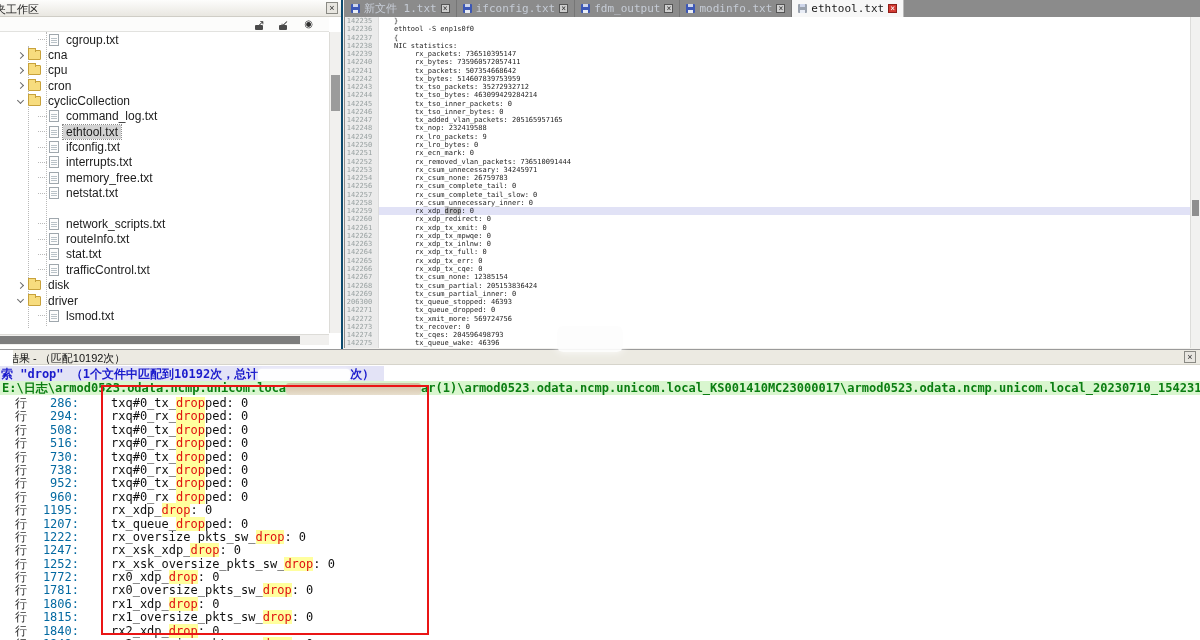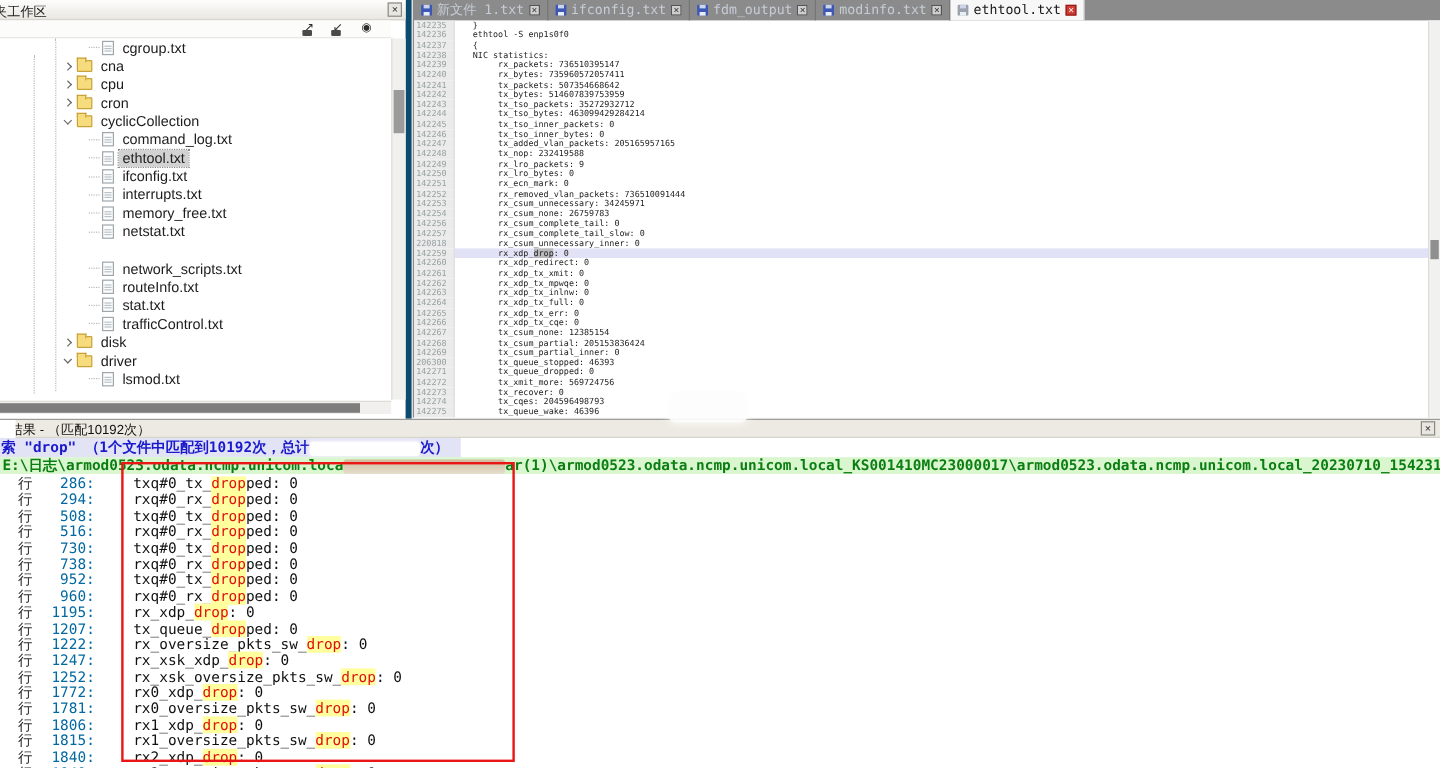--- a/index.html
+++ b/index.html
@@ -1,29 +1,29 @@
 <!DOCTYPE html>
 <html><head>
 <meta charset="utf-8">
 <style>
   * { margin:0; padding:0; box-sizing:border-box; }
   html,body { width:1200px; height:640px; overflow:hidden; }
   body { font-family:"Liberation Sans", sans-serif; background:#f2f1ee; }
   .app { position:relative; width:1200px; height:640px; background:#f2f1ee; overflow:hidden; }
 
   
-  .workspace { position:absolute; left:0; top:0; width:343px; height:349px; background:#fff; border-right:5px solid #0c4a6e; }
+  .workspace { position:absolute; left:0; top:0; width:343px; height:349px; background:#fff; border-right:2px solid #0c4a6e; }
   .ws-titlebar { position:absolute; left:0; top:0; right:0; height:17px; background:linear-gradient(#fdfdfc,#e9e7e1); border-bottom:1px solid #cfcdc6; }
   .ws-title { position:absolute; left:1px; top:2px; font-size:11px; color:#222; margin-left:-6px; white-space:nowrap; }
   .winx { position:absolute; right:3px; top:2px; width:12px; height:12px; background:#e8e6e0; border:1px solid #8a8a84; font-size:9px; line-height:9px; text-align:center; color:#333; padding:0; }
   .ws-toolbar { position:absolute; left:0; top:17px; right:12px; height:15px; background:#fcfcfb; border-bottom:1px solid #e2e2df; }
   .ws-toolbar .tbi { position:absolute; top:1px; width:13px; height:12px; font-size:10px; line-height:12px; text-align:center; color:#2e2e2e; }
   .ws-toolbar .tbi::after { content:""; position:absolute; left:1px; bottom:0; width:8px; height:5px; background:#4a4a4a; border-radius:1px; }
   .ws-toolbar .tbi.plain::after { display:none; }
-  .ws-tree { position:absolute; left:0; top:32px; right:12px; bottom:16px; overflow:hidden; background:#fff;padding-left:36px; }
+  .ws-tree { position:absolute; left:0; top:32px; right:12px; bottom:16px; overflow:hidden; background:#fff; }
   .guide { position:absolute; border-left:1px dotted #b9b9b9; width:0; }
   .tree-row { position:relative; height:15.35px; display:flex; align-items:center; font-size:12px; color:#1c1c1c; white-space:nowrap; }
   .tree-row.selected .tlabel { background:#d2d2d2; outline:1px dotted #8b8b8b; }
   .tree-row .tlabel { padding:0 3px; line-height:14px; }
   .chev { display:inline-block; width:5px; height:5px; border-right:1.4px solid #6b6b6b; border-bottom:1.4px solid #6b6b6b; margin:0 5px 0 0; flex:none; }
   .chev.right { transform:rotate(-45deg); }
   .chev.down  { transform:rotate(45deg); margin-top:-2px; }
   .fold { position:relative; width:13px; height:10px; background:#f7dc7e; border:1px solid #c8a23c; border-radius:1px; margin-right:4px; flex:none; }
   .fold::before { content:""; position:absolute; top:-3px; left:-1px; width:6px; height:3px; background:#f7dc7e; border:1px solid #c8a23c; border-bottom:none; }
   .fic { position:relative; width:10px; height:12px; background:#fdfdfd; border:1px solid #9fa7ad; margin-right:4px; flex:none; }
@@ -304,21 +304,21 @@
         </div>
         <div class="crow">
           <span class="ln">142256</span>
           <span class="lt">     rx_csum_complete_tail: 0</span>
         </div>
         <div class="crow">
           <span class="ln">142257</span>
           <span class="lt">     rx_csum_complete_tail_slow: 0</span>
         </div>
         <div class="crow">
-          <span class="ln">220818</span>
+          <span class="ln">142258</span>
           <span class="lt">     rx_csum_unnecessary_inner: 0</span>
         </div>
         <div class="crow cur">
           <span class="ln">142259</span>
           <span class="lt">     rx_xdp_<span class="sel">drop</span>: 0</span>
         </div>
         <div class="crow">
           <span class="ln">142260</span>
           <span class="lt">     rx_xdp_redirect: 0</span>
         </div>

